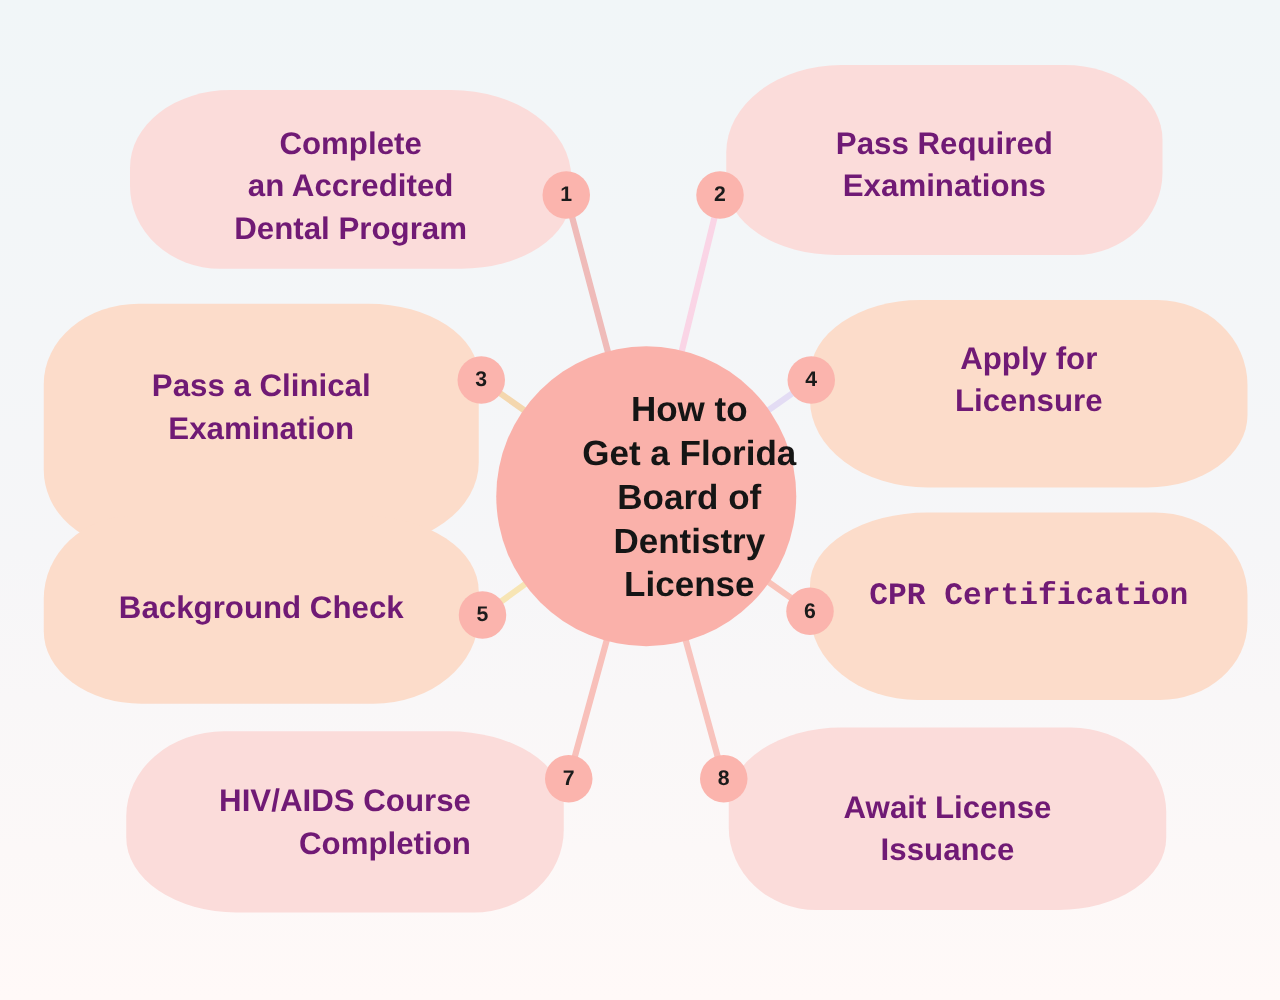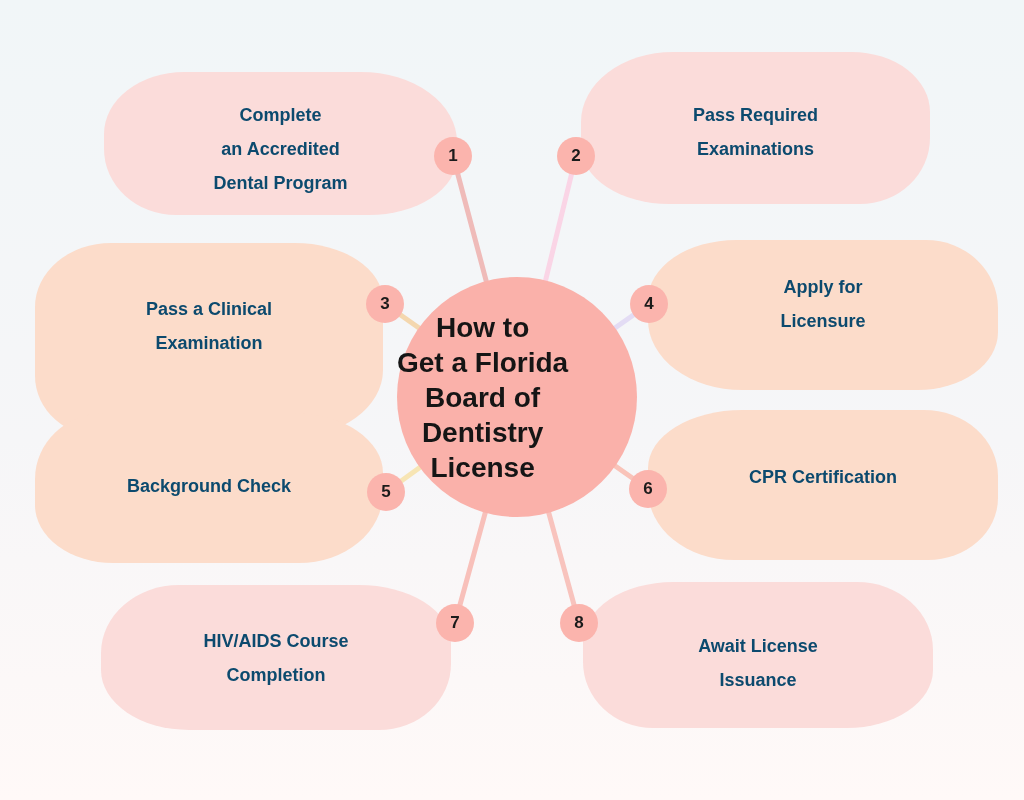--- a/index.html
+++ b/index.html
@@ -10,40 +10,40 @@
   .canvas {
     position:relative; width:1024px; height:800px;
     background:linear-gradient(180deg, #F1F6F8 0%, #F6F6F8 55%, #FFF9F8 100%);
   }
   .connectors { position:absolute; left:0; top:0; width:1024px; height:800px; z-index:1; }
 
   .blob {
     position:absolute; z-index:2;
     display:flex; align-items:center; justify-content:center;
     text-align:center; box-sizing:border-box;
-    font-weight:bold; font-size:18px; line-height:34px; color:#0c4a6e;
+    font-weight:bold; font-size:25px; line-height:34px; color:#701a75;
   }
   .blob .blob-label { white-space:pre-line; }
   .tone-pink  { background:#FBDCDA; }
   .tone-peach { background:#FCDCCA; }
 
   .blob-1 { left:104px; top:72px;  width:353px; height:143px; padding-top:10px;
             border-radius:80px 96px 88px 72px / 62px 70px 58px 66px; }
   .blob-2 { left:581px; top:52px;  width:349px; height:152px; padding-top:8px;
             border-radius:92px 78px 70px 88px / 70px 60px 66px 58px; }
   .blob-3 { left:35px;  top:243px; width:348px; height:195px; padding-bottom:30px;
             border-radius:76px 88px 94px 70px / 64px 58px 68px 62px; }
   .blob-4 { left:648px; top:240px; width:350px; height:150px; padding-bottom:22px;
             border-radius:88px 72px 80px 94px / 60px 68px 58px 70px; }
   .blob-5 { left:35px;  top:413px; width:348px; height:150px; padding-bottom:5px;
             border-radius:70px 90px 84px 78px / 66px 60px 70px 58px; }
   .blob-6 { left:648px; top:410px; width:350px; height:150px; padding-bottom:16px;
-            border-radius:94px 74px 70px 86px / 58px 66px 62px 70px; }
+            border-radius:94px 74px 70px 86px / 58px 66px 62px 70px;font-family:Liberation Mono, monospace; }
   .blob-7 { left:101px; top:585px; width:350px; height:145px;
-            border-radius:78px 92px 72px 88px / 68px 58px 66px 60px; }
+            border-radius:78px 92px 72px 88px / 68px 58px 66px 60px;text-align:right; }
   .blob-8 { left:583px; top:582px; width:350px; height:146px; padding-top:16px;
             border-radius:90px 76px 86px 70px / 60px 68px 58px 66px; }
 
   .badge {
     position:absolute; z-index:4; width:38px; height:38px; border-radius:50%;
     background:#FBB4AD; color:#1B1B1B;
     display:flex; align-items:center; justify-content:center;
     font-weight:bold; font-size:17px;
   }
   .badge-1 { left:434px; top:137px; }
@@ -52,21 +52,21 @@
   .badge-4 { left:630px; top:285px; }
   .badge-5 { left:367px; top:473px; }
   .badge-6 { left:629px; top:470px; }
   .badge-7 { left:436px; top:604px; }
   .badge-8 { left:560px; top:604px; }
 
   .center-circle {
     position:absolute; z-index:3; left:397px; top:277px;
     width:240px; height:240px; border-radius:50%;
     background:#FAB1AA;
-    display:flex; align-items:center; justify-content:flex-start;
+    display:flex; align-items:center; justify-content:flex-end;
   }
   .center-title {
     white-space:pre-line; text-align:center;
     font-weight:bold; font-size:28px; line-height:35px; color:#151515;
   }
 </style>
 </head>
 <body>
 
 <div class="canvas">

